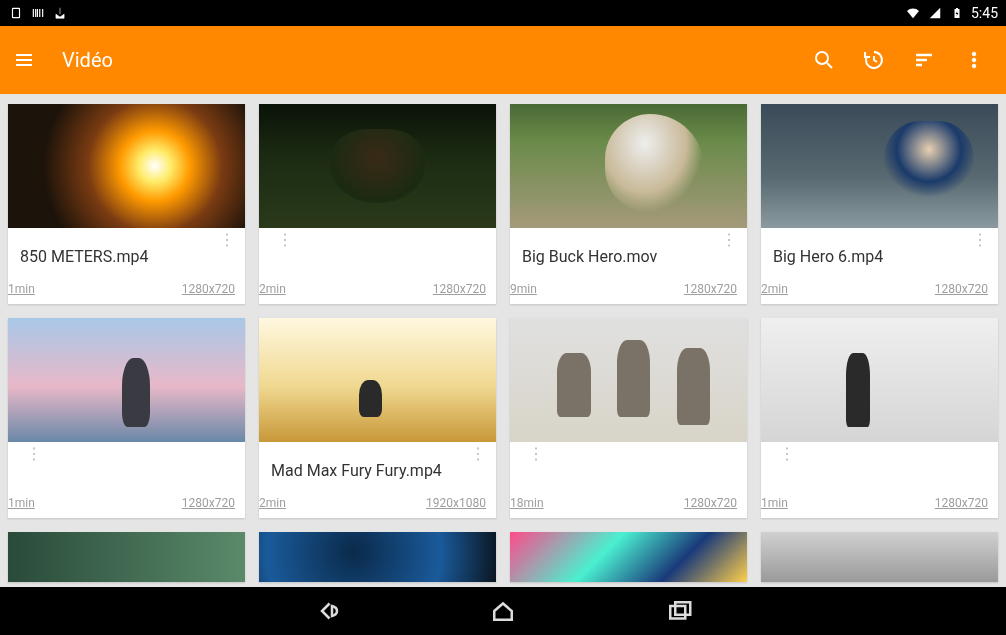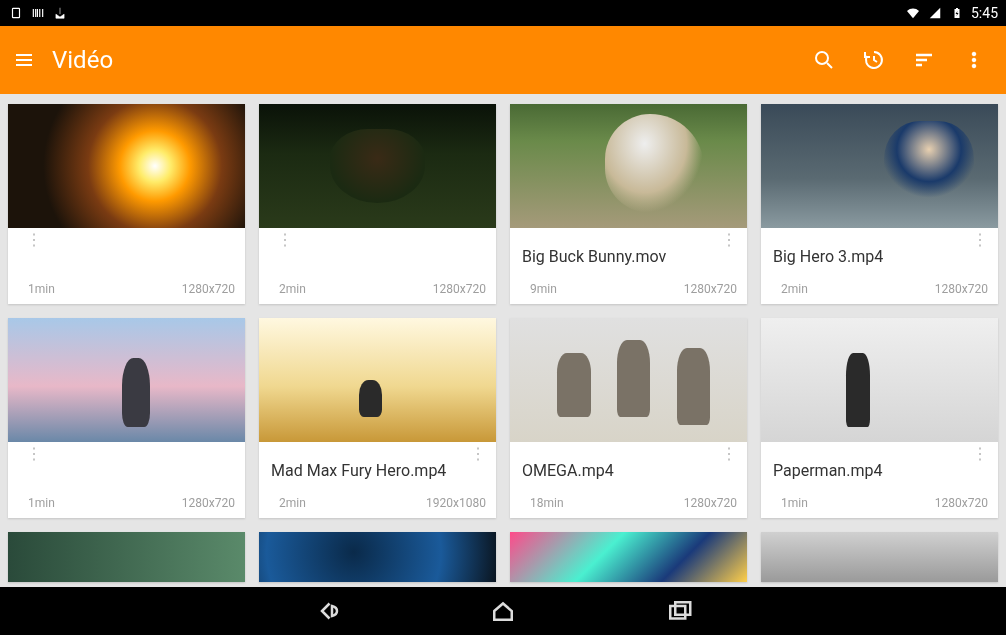--- a/index.html
+++ b/index.html
@@ -30,21 +30,21 @@
 
     .toolbar {
       height: 68px;
       background: #ff8800;
       color: #fff;
       display: flex;
       align-items: center;
       padding: 0 12px 0 4px;
     }
     .toolbar-left { display: flex; align-items: center; gap: 4px; }
-    .toolbar-title { font-size: 24px; margin-left: 4px; font-weight: 400; }
+    .toolbar-title { font-size: 20px; margin-left: 14px; font-weight: 400; }
     .toolbar-right { margin-left: auto; display: flex; align-items: center; gap: 10px; }
     .tb-icon { width: 40px; height: 40px; display: inline-flex; align-items: center; justify-content: center; cursor: pointer; }
     .tb-icon svg { stroke: #fff; fill: none; }
 
     .content {
       height: calc(635px - 26px - 68px - 48px);
       overflow: hidden;
       padding: 10px 8px 0 8px;
     }
     .grid {
@@ -88,23 +88,24 @@
       display: flex;
       align-items: center;
       justify-content: center;
       cursor: pointer;
       align-self: flex-start;
       color: #bbb;
     }
     .card-footer {
       display: flex;
       justify-content: space-between;
-      padding: 0 10px 8px 20px;
+      padding: 0 10px 8px 0;
       font-size: 12px;
       color: #9e9e9e;
+      text-decoration: underline;
     }
     .row3 .thumb { height: 50px; }
 
     .navbar {
       position: absolute;
       bottom: 0; left: 0; right: 0;
       height: 48px;
       background: #000;
       display: flex;
       justify-content: center;
@@ -221,20 +222,21 @@
 </div>
 
 <div class="content">
   <div class="grid">
 
     <div class="card">
       <div class="thumb">
           <div class="thumb-inner t0"></div>
         </div>
       <div class="card-body">
+        <div class="card-title">850 METERS.mp4</div>
         <div class="card-menu">
             <span class="dots">⋮</span>
           </div>
       </div>
       <div class="card-footer">
         <span>1min</span>
         <span>1280x720</span>
       </div>
     </div>
 
@@ -251,37 +253,37 @@
         <span>2min</span>
         <span>1280x720</span>
       </div>
     </div>
 
     <div class="card">
       <div class="thumb">
           <div class="thumb-inner t2"></div>
         </div>
       <div class="card-body">
-        <div class="card-title">Big Buck Bunny.mov</div>
+        <div class="card-title">Big Buck Hero.mov</div>
         <div class="card-menu">
             <span class="dots">⋮</span>
           </div>
       </div>
       <div class="card-footer">
         <span>9min</span>
         <span>1280x720</span>
       </div>
     </div>
 
     <div class="card">
       <div class="thumb">
           <div class="thumb-inner t3"></div>
         </div>
       <div class="card-body">
-        <div class="card-title">Big Hero 3.mp4</div>
+        <div class="card-title">Big Hero 6.mp4</div>
         <div class="card-menu">
             <span class="dots">⋮</span>
           </div>
       </div>
       <div class="card-footer">
         <span>2min</span>
         <span>1280x720</span>
       </div>
     </div>
 
@@ -298,53 +300,51 @@
         <span>1min</span>
         <span>1280x720</span>
       </div>
     </div>
 
     <div class="card">
       <div class="thumb">
           <div class="thumb-inner t5"></div>
         </div>
       <div class="card-body">
-        <div class="card-title">Mad Max Fury Hero.mp4</div>
+        <div class="card-title">Mad Max Fury Fury.mp4</div>
         <div class="card-menu">
             <span class="dots">⋮</span>
           </div>
       </div>
       <div class="card-footer">
         <span>2min</span>
         <span>1920x1080</span>
       </div>
     </div>
 
     <div class="card">
       <div class="thumb">
           <div class="thumb-inner t6"></div>
         </div>
       <div class="card-body">
-        <div class="card-title">OMEGA.mp4</div>
         <div class="card-menu">
             <span class="dots">⋮</span>
           </div>
       </div>
       <div class="card-footer">
         <span>18min</span>
         <span>1280x720</span>
       </div>
     </div>
 
     <div class="card">
       <div class="thumb">
           <div class="thumb-inner t7"></div>
         </div>
       <div class="card-body">
-        <div class="card-title">Paperman.mp4</div>
         <div class="card-menu">
             <span class="dots">⋮</span>
           </div>
       </div>
       <div class="card-footer">
         <span>1min</span>
         <span>1280x720</span>
       </div>
     </div>
 

